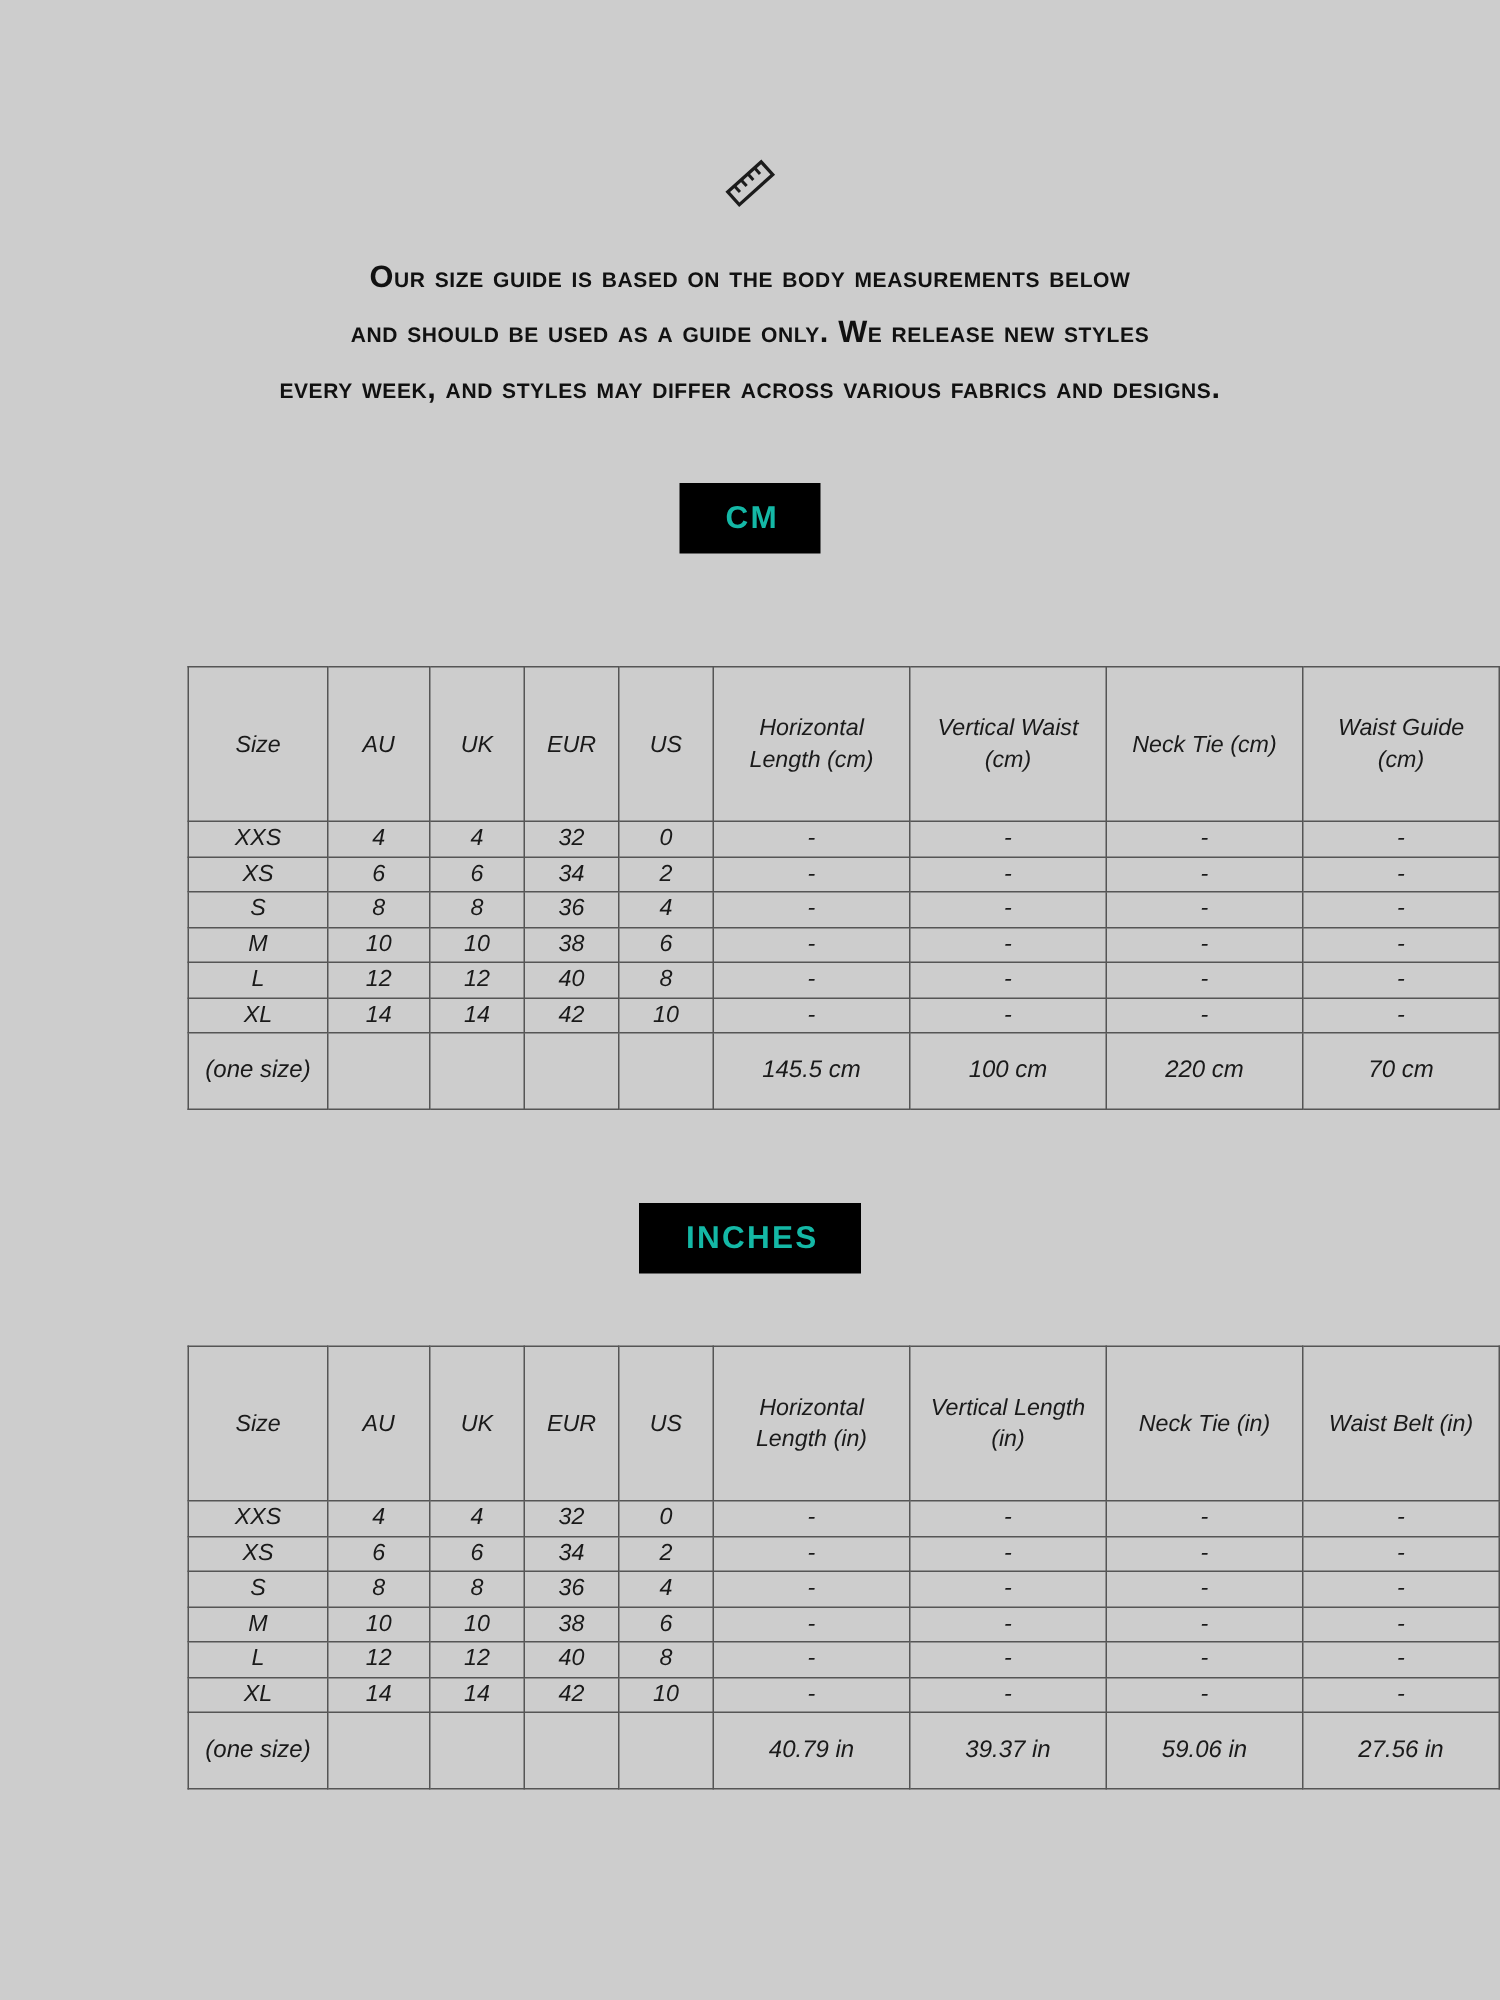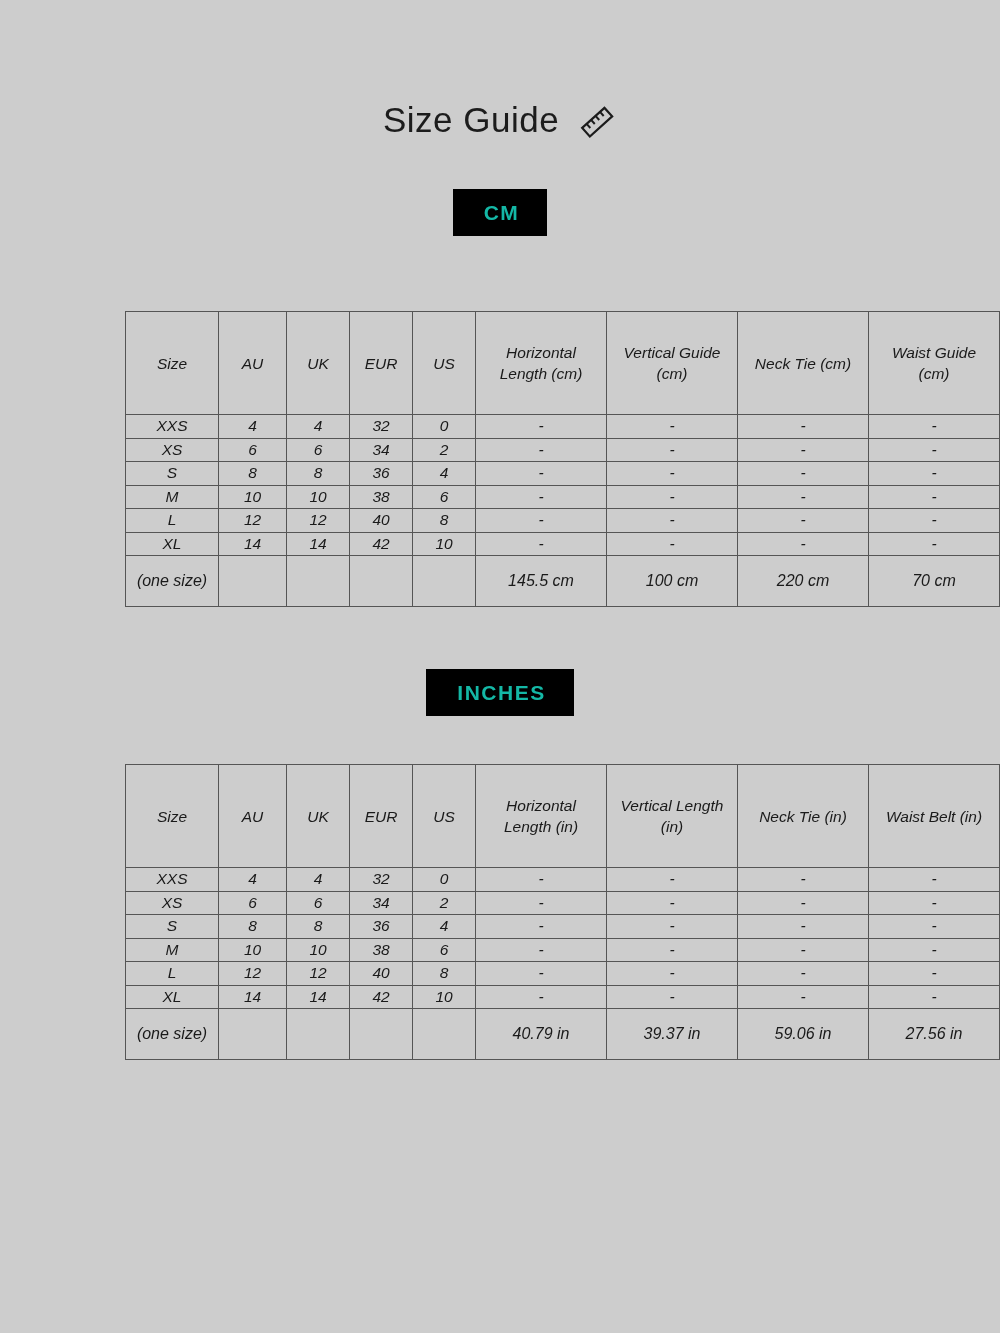--- a/index.html
+++ b/index.html
@@ -116,50 +116,54 @@
   .col-meas   { width: 118px; }
 
   .onesize-label { font-size: 15.5px; }
 </style>
 </head>
 <body>
 
 <div class="page">
 
   <div class="title-row">
-    <span class="title-text">Size Guide</span>
     <span class="ruler-icon">
       <svg viewBox="0 0 40 40" width="40" height="40" xmlns="http://www.w3.org/2000/svg">
         <g transform="rotate(-42 20 20)">
           <rect x="5" y="14.5" width="30" height="11.5" fill="none" stroke="#1c1c1c" stroke-width="2.2"></rect>
           <line x1="11" y1="14.5" x2="11" y2="20" stroke="#1c1c1c" stroke-width="2"></line>
           <line x1="17" y1="14.5" x2="17" y2="20" stroke="#1c1c1c" stroke-width="2"></line>
           <line x1="23" y1="14.5" x2="23" y2="20" stroke="#1c1c1c" stroke-width="2"></line>
           <line x1="29" y1="14.5" x2="29" y2="20" stroke="#1c1c1c" stroke-width="2"></line>
         </g>
       </svg>
     </span>
   </div>
 
+  <div class="intro">
+    <div>Our size guide is based on the body measurements below</div>
+    <div>and should be used as a guide only. We release new styles</div>
+    <div>every week, and styles may differ across various fabrics and designs.</div>
+  </div>
 
   <div class="unit-badge-wrap badge-cm">
     <span class="unit-badge">CM</span>
   </div>
 
   <div class="table-wrap wrap-cm">
     <table class="size-table">
       <thead>
         <tr>
           <th class="col-size">Size</th>
           <th class="col-au">AU</th>
           <th class="col-uk">UK</th>
           <th class="col-eur">EUR</th>
           <th class="col-us">US</th>
           <th class="col-meas">Horizontal Length (cm)</th>
-          <th class="col-meas">Vertical Guide (cm)</th>
+          <th class="col-meas">Vertical Waist (cm)</th>
           <th class="col-meas">Neck Tie (cm)</th>
           <th class="col-meas">Waist Guide (cm)</th>
         </tr>
       </thead>
       <tbody>
         <tr>
           <td>XXS</td>
           <td>4</td>
           <td>4</td>
           <td>32</td>

